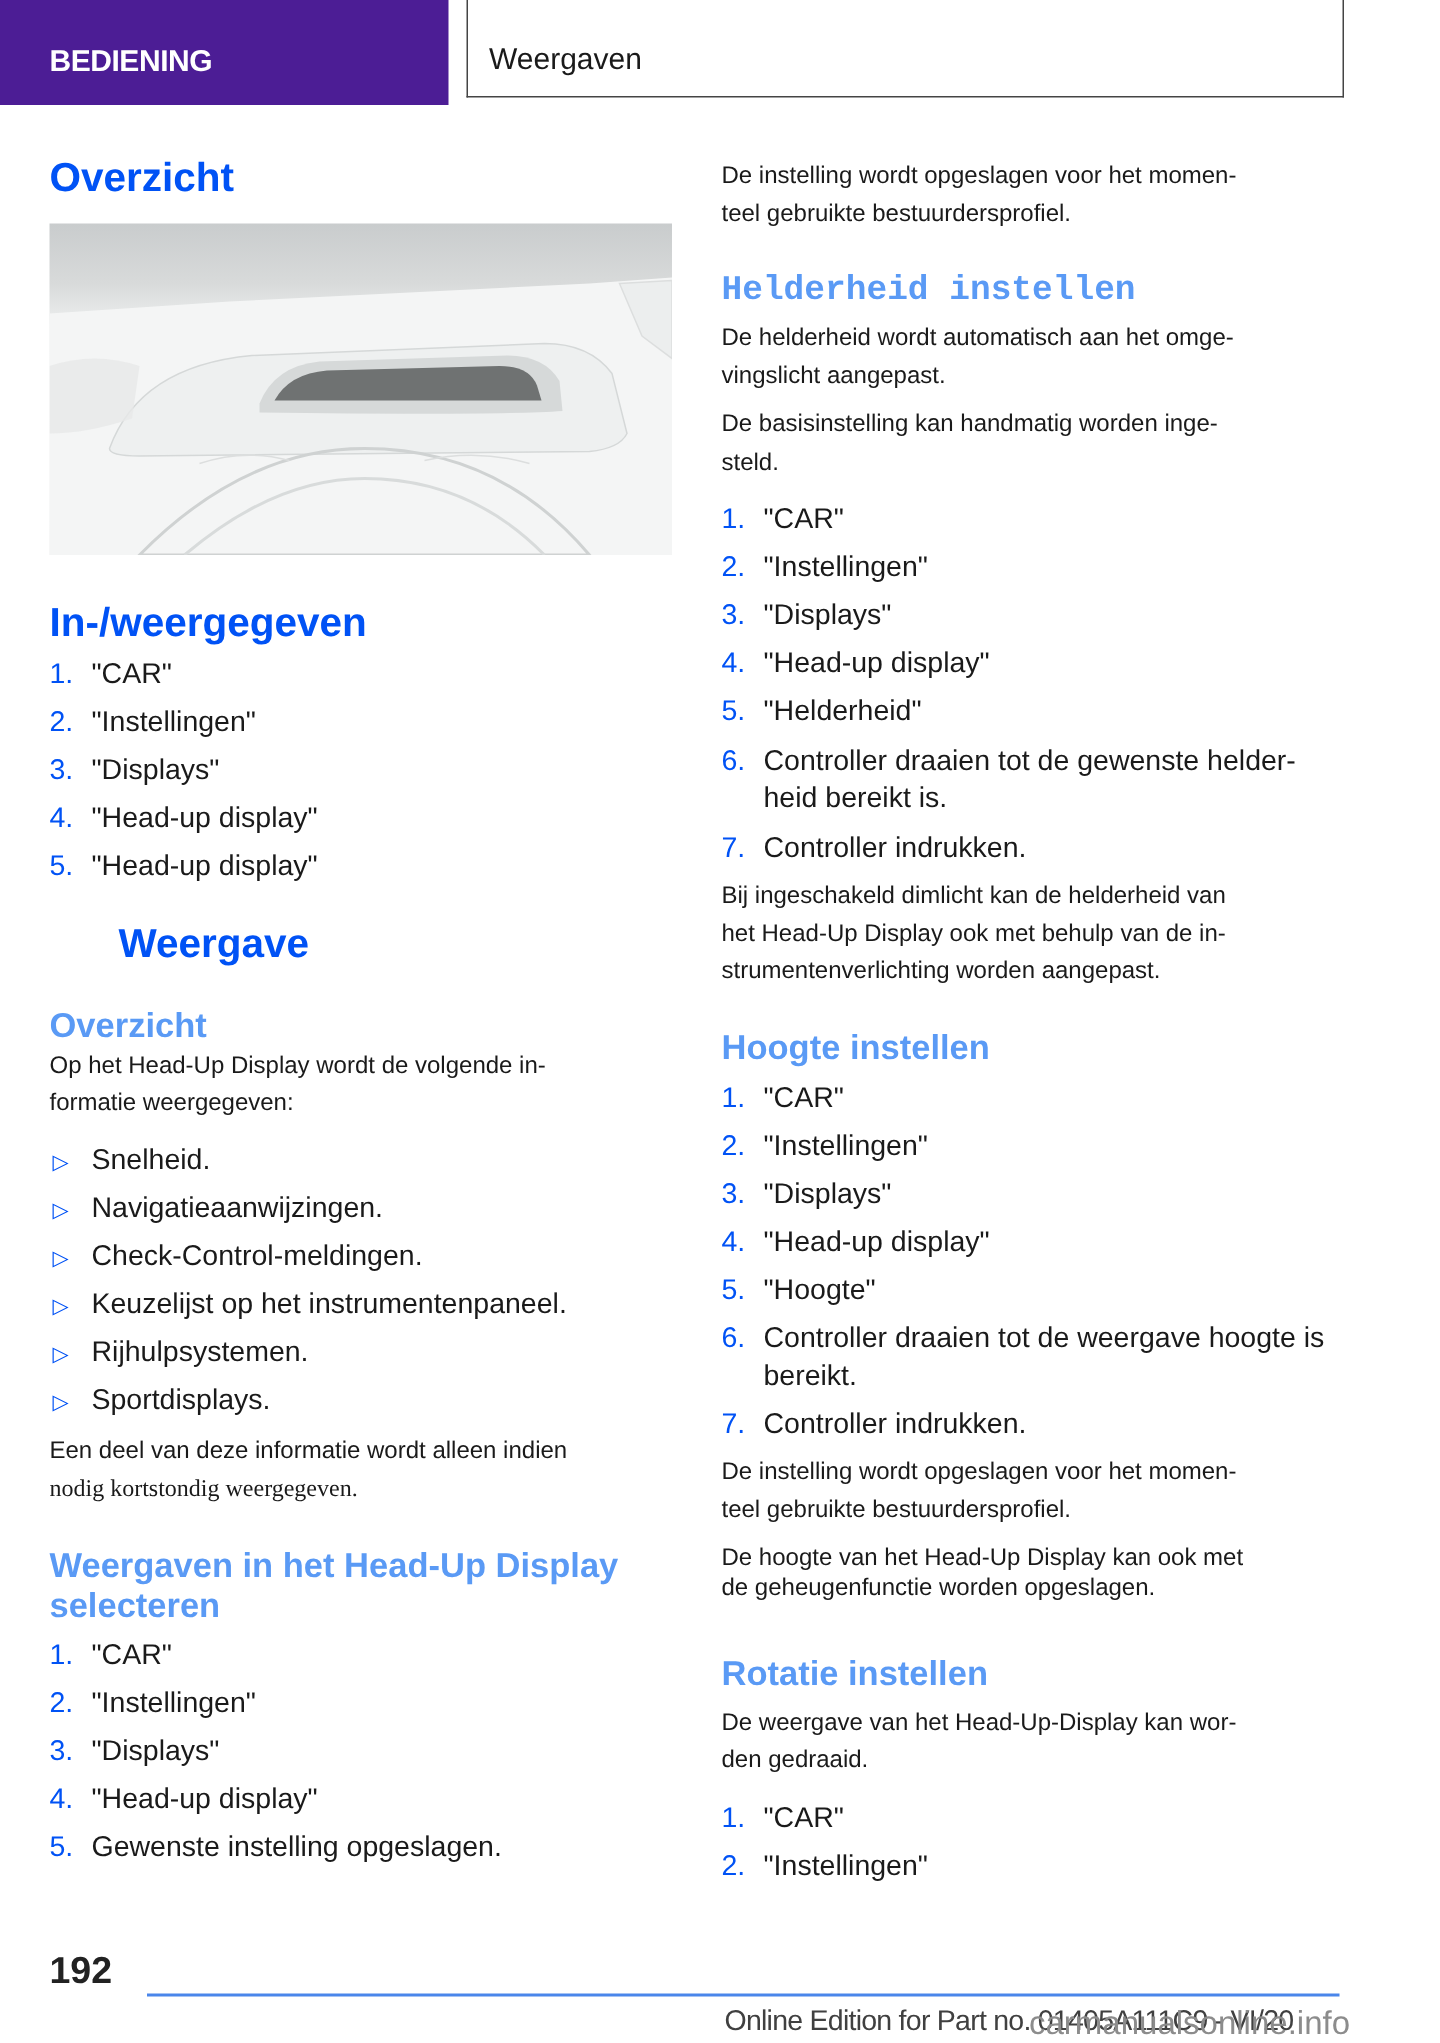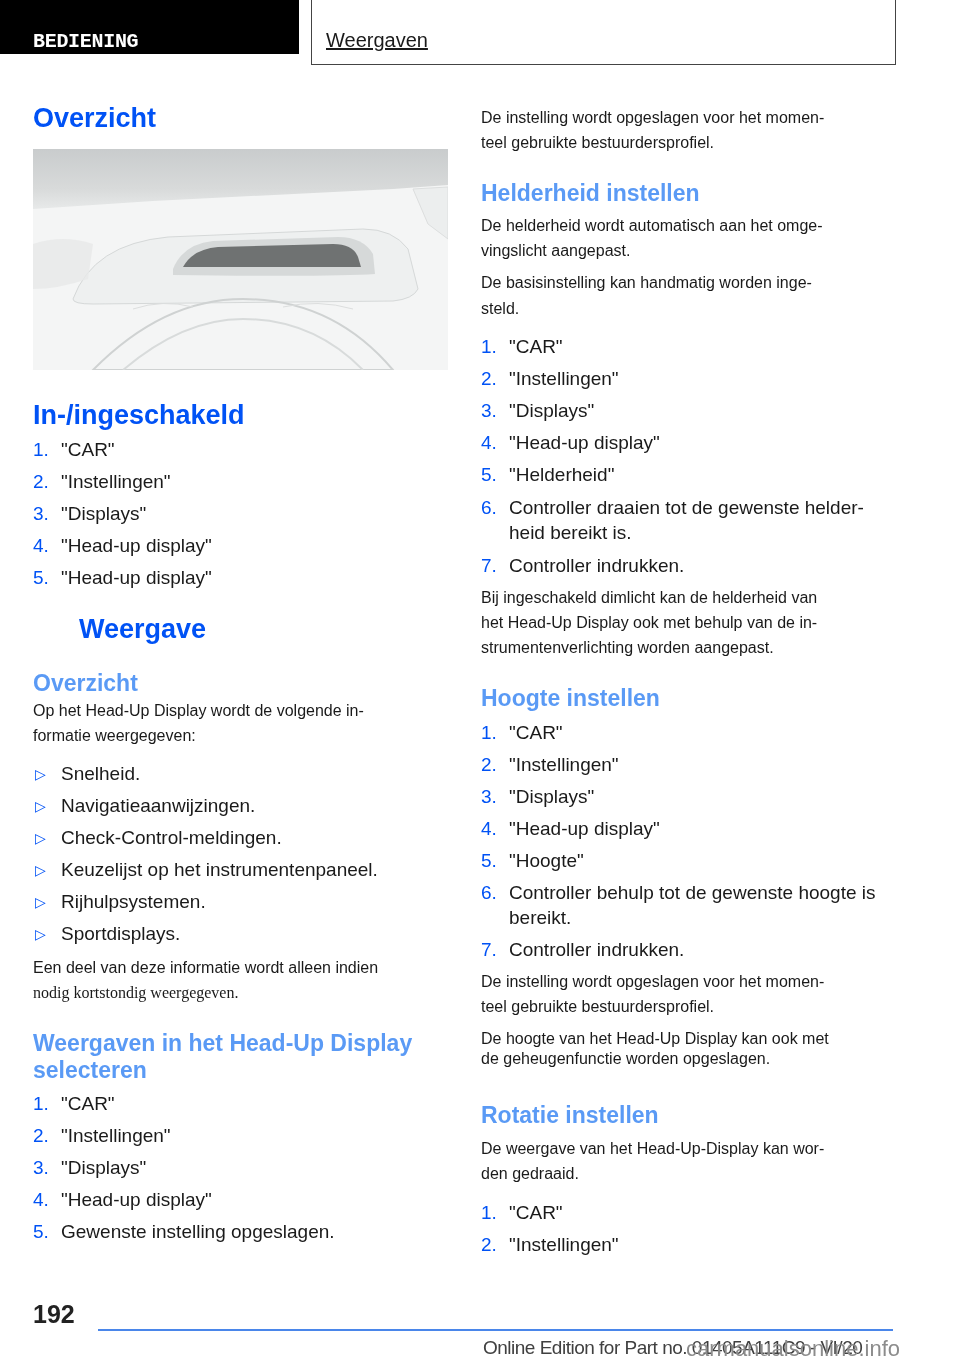--- a/index.html
+++ b/index.html
@@ -1,21 +1,21 @@
 <!DOCTYPE html>
 <html><head>
 <meta charset="utf-8">
 <style>
   html, body { margin:0; padding:0; background:#ffffff; }
   body { width:960px; height:1362px; position:relative; overflow:hidden;
          font-family:"Liberation Sans", sans-serif; color:#1a1a1a; }
-  .hdr-left { position:absolute; left:0; top:0; width:299px; height:54px; background:#000000;font-family:Liberation Mono, monospace; }
+  .hdr-left { position:absolute; left:0; top:0; width:299px; height:70px; background:#4c1d95; }
   .hdr-left span { position:absolute; left:33px; top:30px; font-size:20px; font-weight:bold; color:#ffffff; letter-spacing:-0.3px; }
   .hdr-right { position:absolute; left:311px; top:-2px; width:583px; height:66px; border:1.5px solid #444; border-top:none; background:#fff; }
-  .hdr-right span { position:absolute; left:14px; top:31px; font-size:20px; color:#1a1a1a;text-decoration:underline; }
+  .hdr-right span { position:absolute; left:14px; top:31px; font-size:20px; color:#1a1a1a; }
 
   .h1 { position:absolute; font-size:27px; font-weight:bold; color:#0052f5; margin:0; white-space:nowrap; }
   .h2 { position:absolute; font-size:23px; font-weight:bold; color:#5a9af5; margin:0; line-height:27px; }
   .p { position:absolute; font-size:16px; line-height:25px; margin:0; white-space:nowrap; }
   .li { position:absolute; font-size:19px; line-height:25px; white-space:nowrap; }
   .li .num { position:absolute; left:0; color:#0052f5; }
   .li .txt { position:absolute; left:28px; }
   .li .arr { position:absolute; left:2px; top:1px; color:#0052f5; font-size:14px; }
 
   .figure { position:absolute; left:33px; top:149px; width:415px; height:221px; overflow:hidden;
@@ -45,21 +45,21 @@
     <path d="M140 120 Q150 95 180 92 L305 88 Q330 88 340 105 L342 125 Q300 128 140 126 Z" fill="#d6d9d9"></path>
     <path d="M150 118 Q160 100 185 98 L300 95 Q320 95 325 108 L328 118 Z" fill="#6f7272"></path>
     <path d="M0 95 Q30 85 60 95 L55 130 Q25 140 0 140 Z" fill="#e7e9e9" opacity="0.8"></path>
     <path d="M60 221 Q130 150 210 150 Q300 150 360 221 Z" fill="none" stroke="#cfd2d2" stroke-width="2"></path>
     <path d="M90 221 Q150 170 210 170 Q280 170 330 221" fill="none" stroke="#d8dbdb" stroke-width="2"></path>
     <path d="M100 160 Q130 150 160 158 M250 158 Q285 150 320 160" fill="none" stroke="#dcdede" stroke-width="1"></path>
     <path d="M380 40 L415 38 L415 90 L395 75 Z" fill="#eceeee" stroke="#dcdede" stroke-width="1"></path>
   </svg>
 </div>
 
-<h2 class="h1" style="left:33px; top:400px;">In-/ingeschakeld</h2>
+<h2 class="h1" style="left:33px; top:400px;">In-/weergegeven</h2>
 
 <div class="li" style="left:33px; top:437px;">
     <span class="num">1.</span>
     <span class="txt">"CAR"</span>
   </div>
 <div class="li" style="left:33px; top:469px;">
     <span class="num">2.</span>
     <span class="txt">"Instellingen"</span>
   </div>
 <div class="li" style="left:33px; top:501px;">
@@ -129,21 +129,21 @@
     <span class="txt">"Head-up display"</span>
   </div>
 <div class="li" style="left:33px; top:1219px;">
     <span class="num">5.</span>
     <span class="txt">Gewenste instelling opgeslagen.</span>
   </div>
 
 <p class="p" style="left:481px; top:105px;">De instelling wordt opgeslagen voor het momen-</p>
 <p class="p" style="left:481px; top:130px;">teel gebruikte bestuurdersprofiel.</p>
 
-<h3 class="h2" style="left:481px; top:180px;">Helderheid instellen</h3>
+<h3 class="h2" style="left:481px; top:180px;font-family:Liberation Mono, monospace;">Helderheid instellen</h3>
 <p class="p" style="left:481px; top:213px;">De helderheid wordt automatisch aan het omge-</p>
 <p class="p" style="left:481px; top:238px;">vingslicht aangepast.</p>
 <p class="p" style="left:481px; top:270px;">De basisinstelling kan handmatig worden inge-</p>
 <p class="p" style="left:481px; top:296px;">steld.</p>
 
 <div class="li" style="left:481px; top:334px;">
     <span class="num">1.</span>
     <span class="txt">"CAR"</span>
   </div>
 <div class="li" style="left:481px; top:366px;">
@@ -194,21 +194,21 @@
 <div class="li" style="left:481px; top:816px;">
     <span class="num">4.</span>
     <span class="txt">"Head-up display"</span>
   </div>
 <div class="li" style="left:481px; top:848px;">
     <span class="num">5.</span>
     <span class="txt">"Hoogte"</span>
   </div>
 <div class="li" style="left:481px; top:880px;">
     <span class="num">6.</span>
-    <span class="txt">Controller behulp tot de gewenste hoogte is</span>
+    <span class="txt">Controller draaien tot de weergave hoogte is</span>
   </div>
 <div class="li" style="left:481px; top:905px;">
     <span class="txt">bereikt.</span>
   </div>
 <div class="li" style="left:481px; top:937px;">
     <span class="num">7.</span>
     <span class="txt">Controller indrukken.</span>
   </div>
 
 <p class="p" style="left:481px; top:969px;">De instelling wordt opgeslagen voor het momen-</p>

